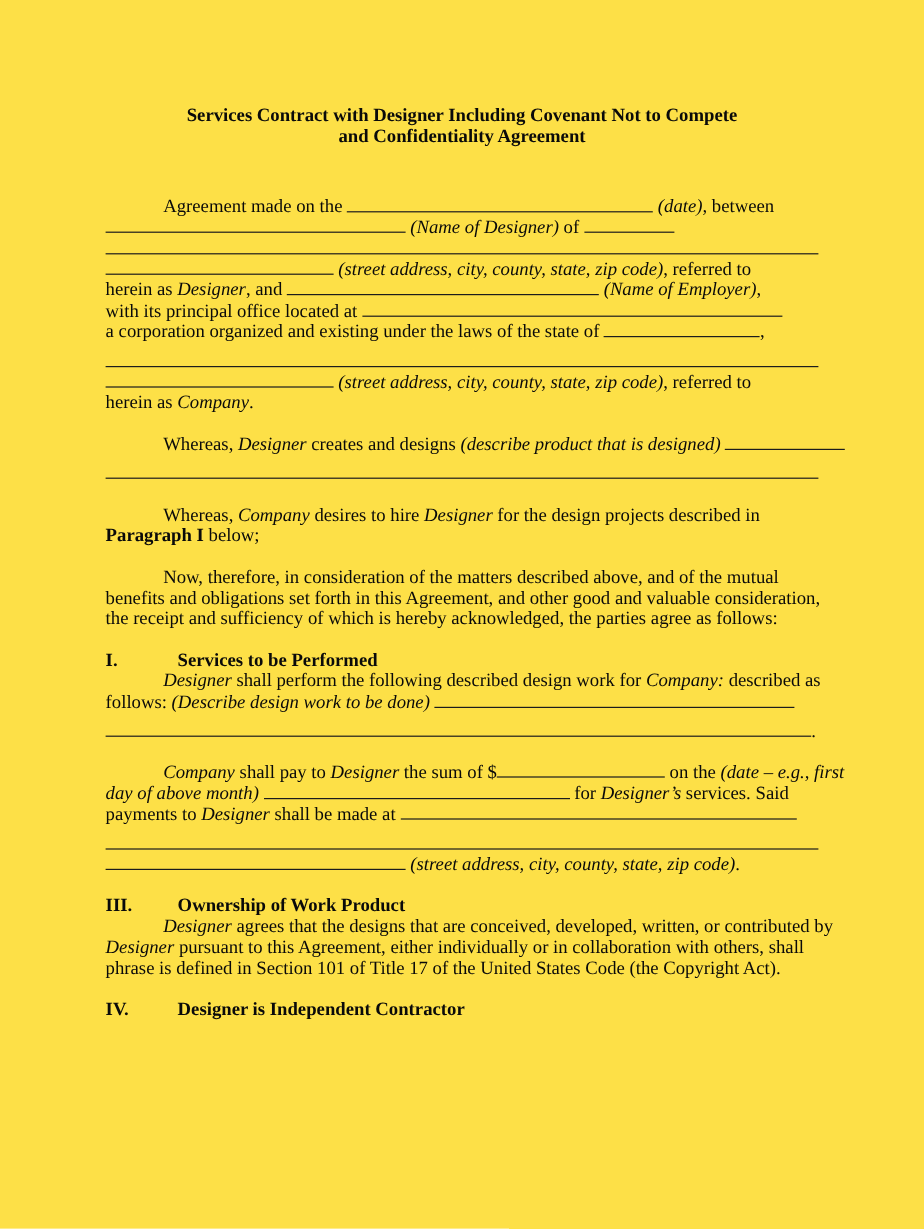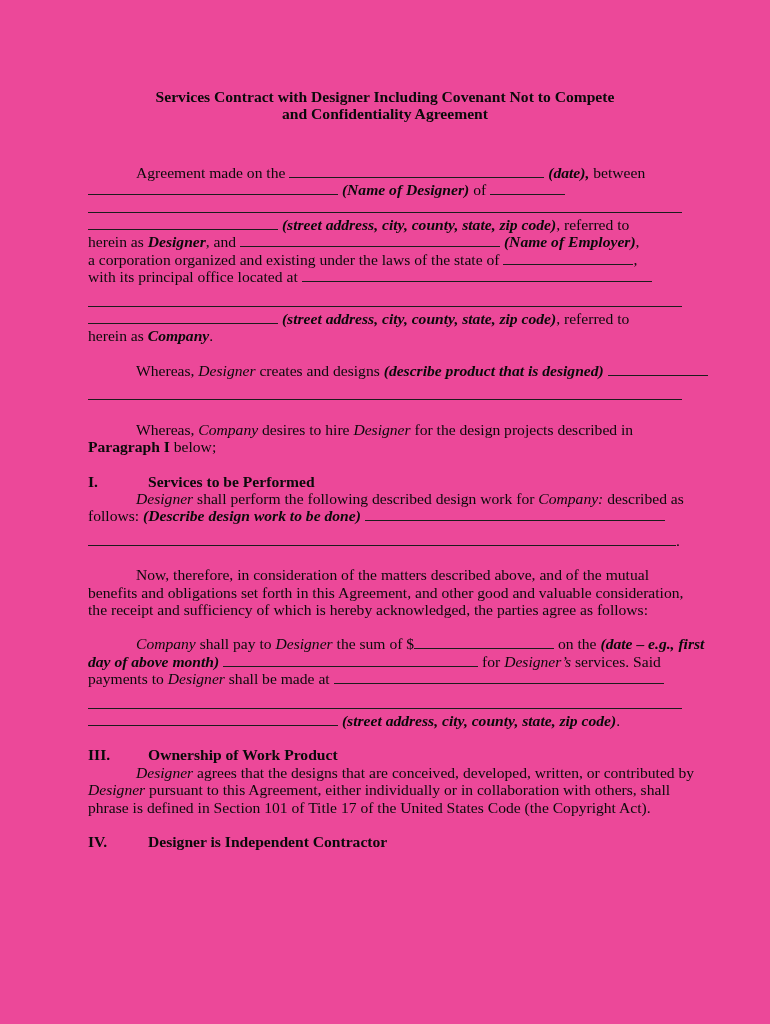--- a/index.html
+++ b/index.html
@@ -4,21 +4,21 @@
 <style>
   html, body {
     margin: 0;
     padding: 0;
     background: #ffffff;
   }
   .page {
     position: relative;
     width: 770px;
     height: 1024px;
-    background: #ec4899;
+    background: #fde047;
     overflow: hidden;
     font-family: "Liberation Serif", "DejaVu Serif", serif;
     font-size: 15.6px;
     color: #0a0a0a;
   }
   .content {
     padding: 88px 88px 0 88px;
   }
   .block { margin-top: 17px; }
   .block.title {
@@ -28,21 +28,21 @@
   }
   .line {
     line-height: 17.4px;
     white-space: pre;
   }
   .line.ind { text-indent: 48px; }
   .line.gt { margin-top: 7px; }
   .seg { white-space: pre; }
   .seg.i  { font-style: italic; }
   .seg.b  { font-weight: 700; }
-  .seg.bi { font-weight: 700; font-style: italic; text-align: right; }
+  .seg.bi { font-weight: 400; font-style: italic; text-align: right; }
   .seg.num {
     display: inline-block;
     width: 60px;
     font-weight: 700;
     font-style: normal;
   }
   .blank {
     display: inline-block;
     height: 1px;
     border-bottom: 1.2px solid #1c1c1c;
@@ -57,44 +57,44 @@
       <div class="block title">
         <div class="line "><span class="seg b">Services Contract with Designer Including Covenant Not to Compete</span></div>
         <div class="line "><span class="seg b">and Confidentiality Agreement</span></div>
       </div>
       <div class="block ">
         <div class="line ind"><span class="seg ">Agreement made on the </span><span class="blank" style="width: 255px;"></span><span class="seg "> </span><span class="seg bi">(date),</span><span class="seg "> between</span></div>
         <div class="line "><span class="blank" style="width: 250px;"></span><span class="seg "> </span><span class="seg bi">(Name of Designer)</span><span class="seg "> of </span><span class="blank" style="width: 75px;"></span></div>
         <div class="line "><span class="blank" style="width: 594px;"></span></div>
         <div class="line "><span class="blank" style="width: 190px;"></span><span class="seg "> </span><span class="seg bi">(street address, city, county, state, zip code)</span><span class="seg ">, referred to</span></div>
         <div class="line "><span class="seg ">herein as </span><span class="seg bi">Designer</span><span class="seg ">, and </span><span class="blank" style="width: 260px;"></span><span class="seg "> </span><span class="seg bi">(Name of Employer)</span><span class="seg ">,</span></div>
+        <div class="line "><span class="seg ">with its principal office located at </span><span class="blank" style="width: 350px;"></span></div>
         <div class="line "><span class="seg ">a corporation organized and existing under the laws of the state of </span><span class="blank" style="width: 130px;"></span><span class="seg ">,</span></div>
-        <div class="line "><span class="seg ">with its principal office located at </span><span class="blank" style="width: 350px;"></span></div>
         <div class="line gt"><span class="blank" style="width: 594px;"></span></div>
         <div class="line "><span class="blank" style="width: 190px;"></span><span class="seg "> </span><span class="seg bi">(street address, city, county, state, zip code)</span><span class="seg ">, referred to</span></div>
         <div class="line "><span class="seg ">herein as </span><span class="seg bi">Company</span><span class="seg ">.</span></div>
       </div>
       <div class="block ">
         <div class="line ind"><span class="seg ">Whereas, </span><span class="seg i">Designer</span><span class="seg "> creates and designs </span><span class="seg bi">(describe product that is designed)</span><span class="seg "> </span><span class="blank" style="width: 100px;"></span></div>
         <div class="line gt"><span class="blank" style="width: 594px;"></span></div>
       </div>
       <div class="block ">
         <div class="line ind"><span class="seg ">Whereas, </span><span class="seg i">Company</span><span class="seg "> desires to hire </span><span class="seg i">Designer</span><span class="seg "> for the design projects described in</span></div>
         <div class="line "><span class="seg b">Paragraph I</span><span class="seg "> below;</span></div>
       </div>
       <div class="block ">
+        <div class="line ind"><span class="seg ">Now, therefore, in consideration of the matters described above, and of the mutual</span></div>
+        <div class="line "><span class="seg ">benefits and obligations set forth in this Agreement, and other good and valuable consideration,</span></div>
+        <div class="line "><span class="seg ">the receipt and sufficiency of which is hereby acknowledged, the parties agree as follows:</span></div>
+      </div>
+      <div class="block ">
         <div class="line "><span class="seg num">I.</span><span class="seg b">Services to be Performed</span></div>
         <div class="line ind"><span class="seg i">Designer</span><span class="seg "> shall perform the following described design work for </span><span class="seg i">Company:</span><span class="seg "> described as</span></div>
         <div class="line "><span class="seg ">follows: </span><span class="seg bi">(Describe design work to be done)</span><span class="seg "> </span><span class="blank" style="width: 300px;"></span></div>
         <div class="line gt"><span class="blank" style="width: 588px;"></span><span class="seg ">.</span></div>
-      </div>
-      <div class="block ">
-        <div class="line ind"><span class="seg ">Now, therefore, in consideration of the matters described above, and of the mutual</span></div>
-        <div class="line "><span class="seg ">benefits and obligations set forth in this Agreement, and other good and valuable consideration,</span></div>
-        <div class="line "><span class="seg ">the receipt and sufficiency of which is hereby acknowledged, the parties agree as follows:</span></div>
       </div>
       <div class="block ">
         <div class="line ind"><span class="seg i">Company</span><span class="seg "> shall pay to </span><span class="seg i">Designer</span><span class="seg "> the sum of $</span><span class="blank" style="width: 140px;"></span><span class="seg "> on the </span><span class="seg bi">(date – e.g., first</span></div>
         <div class="line "><span class="seg bi">day of above month)</span><span class="seg "> </span><span class="blank" style="width: 255px;"></span><span class="seg "> for </span><span class="seg i">Designer’s</span><span class="seg "> services. Said</span></div>
         <div class="line "><span class="seg ">payments to </span><span class="seg i">Designer</span><span class="seg "> shall be made at </span><span class="blank" style="width: 330px;"></span></div>
         <div class="line gt"><span class="blank" style="width: 594px;"></span></div>
         <div class="line "><span class="blank" style="width: 250px;"></span><span class="seg "> </span><span class="seg bi">(street address, city, county, state, zip code)</span><span class="seg ">.</span></div>
       </div>
       <div class="block ">
         <div class="line "><span class="seg num">III.</span><span class="seg b">Ownership of Work Product</span></div>

